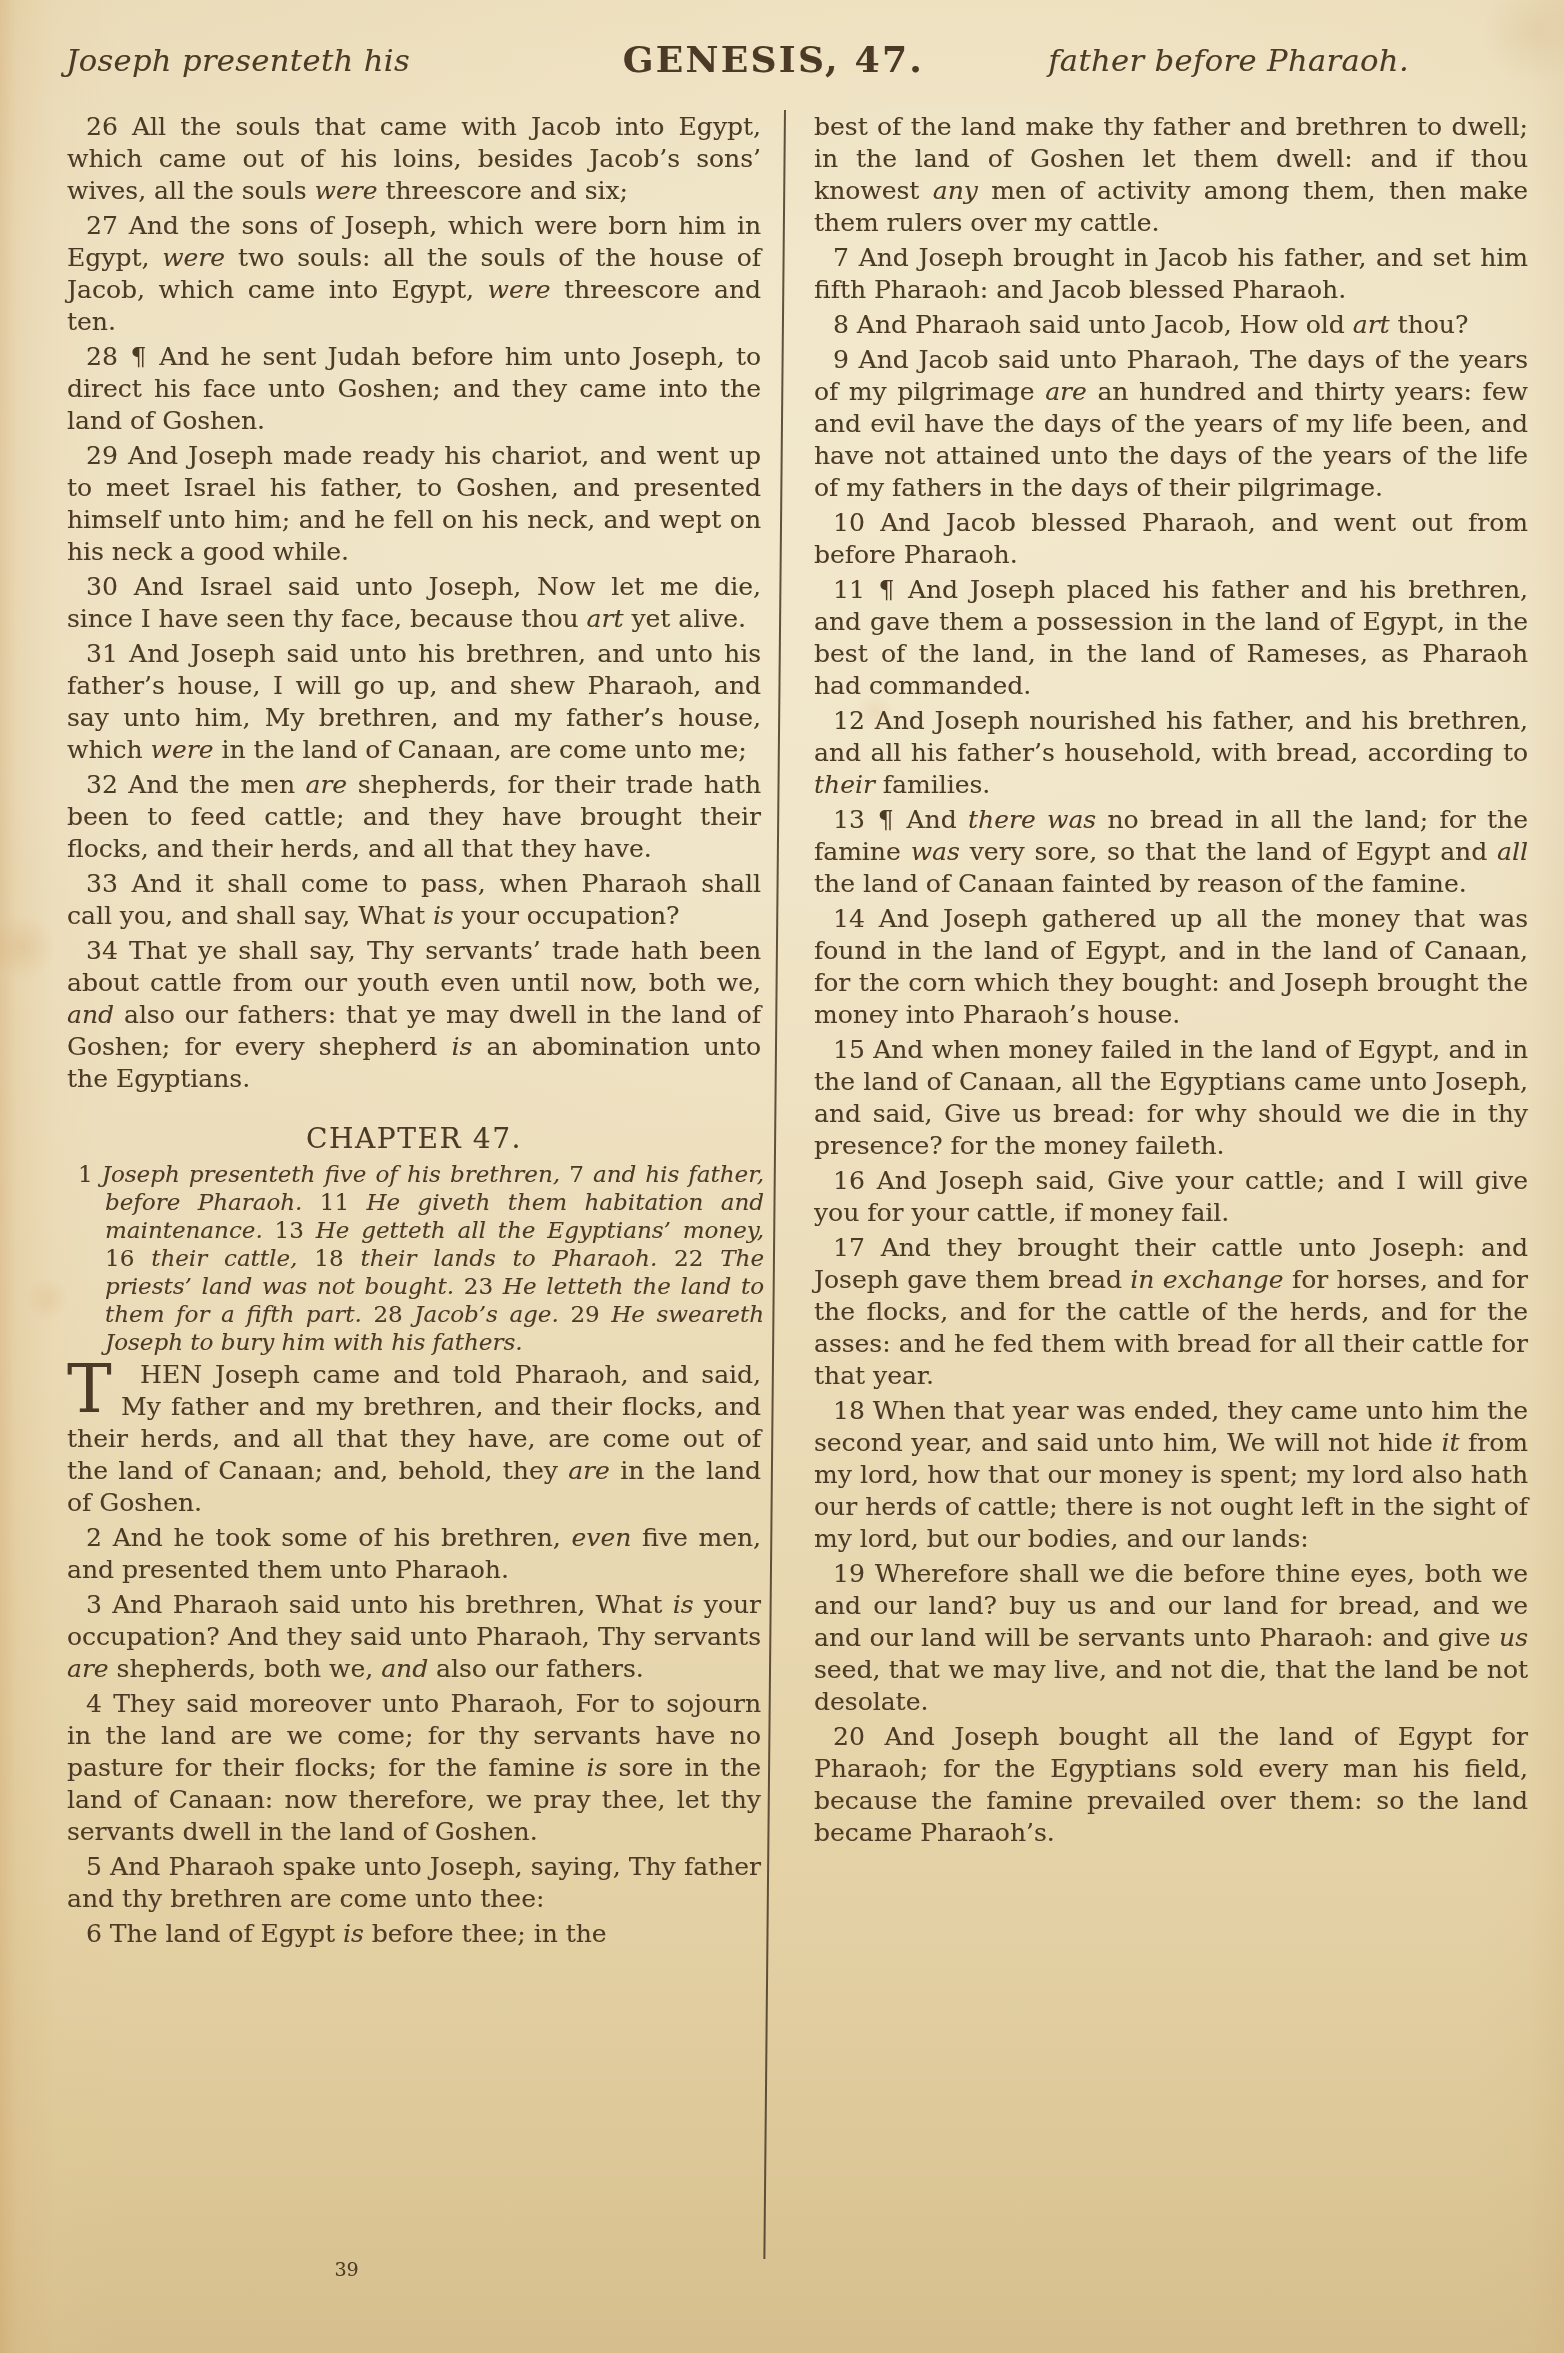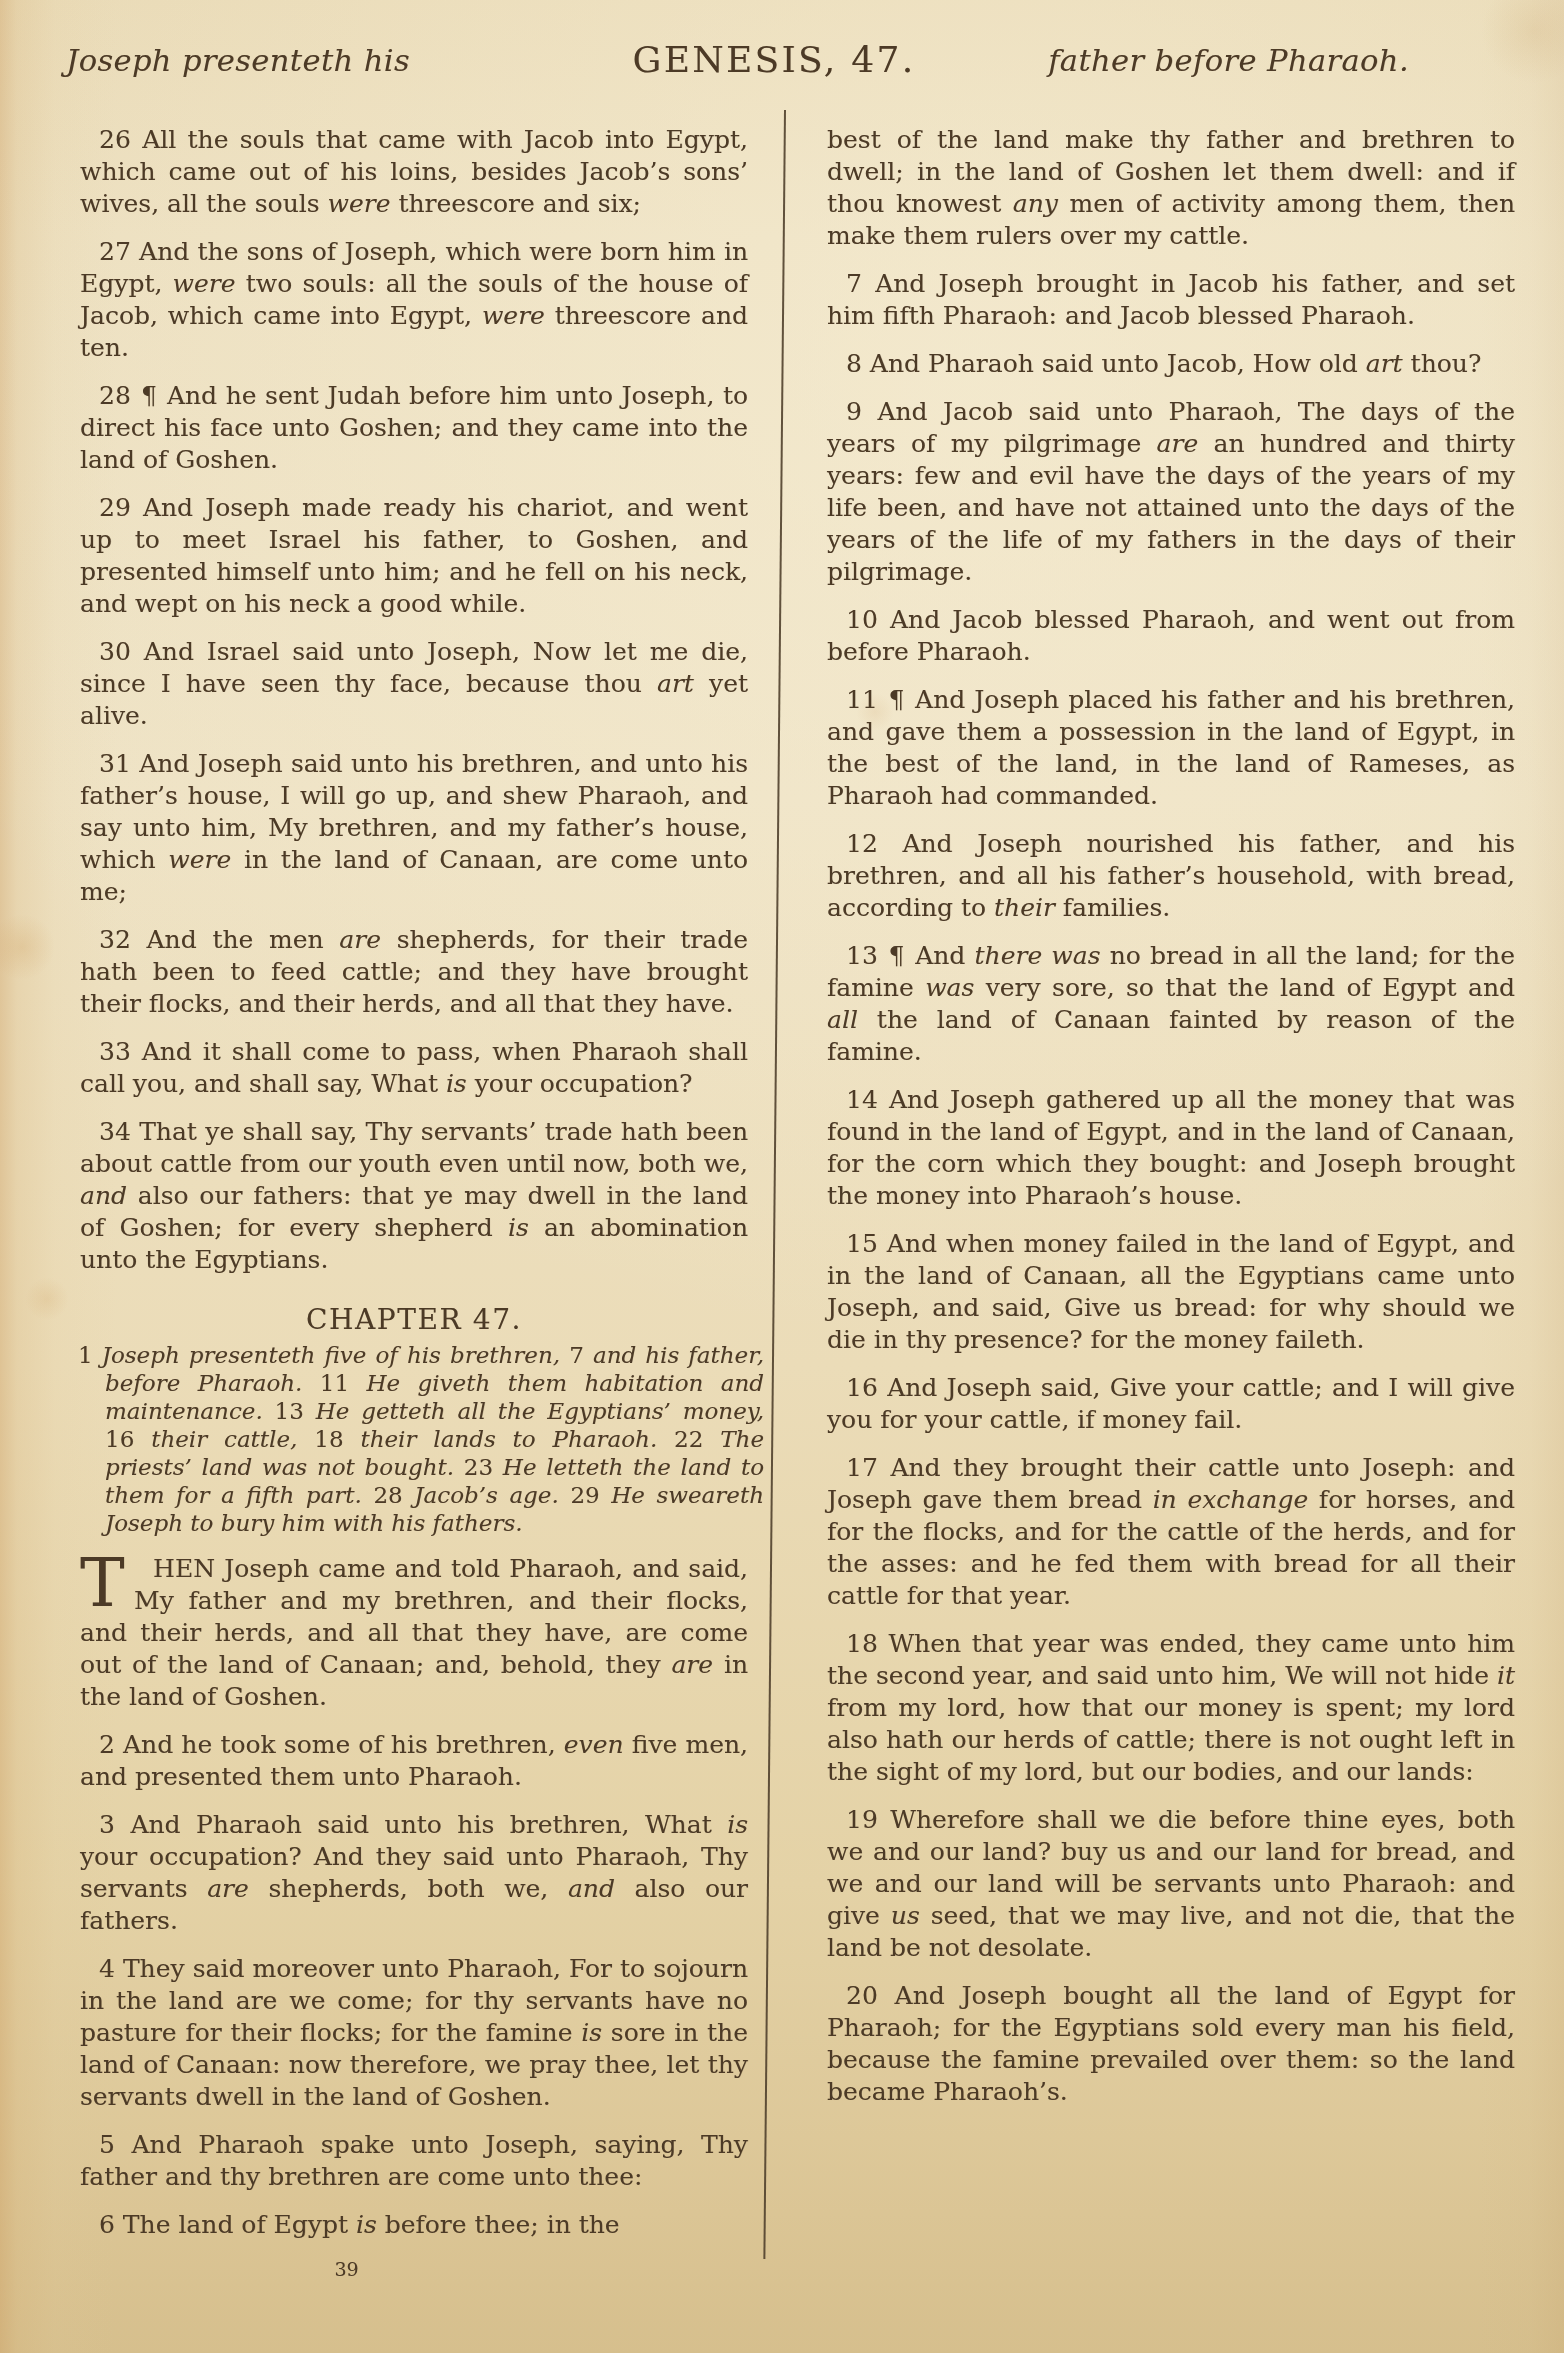--- a/index.html
+++ b/index.html
@@ -21,32 +21,32 @@
     content:"";position:absolute;inset:0;pointer-events:none;
     background:
       radial-gradient(circle 47px at 22px 947px, rgba(196,136,60,0.18), rgba(196,136,60,0) 70%),
       radial-gradient(circle 31px at 47px 1299px, rgba(196,136,60,0.14), rgba(196,136,60,0) 70%),
       radial-gradient(circle 70px at 1534px 31px, rgba(188,140,74,0.14), rgba(188,140,74,0) 75%),
       radial-gradient(circle 27px at 875px 712px, rgba(180,120,50,0.10), rgba(180,120,50,0) 70%);
   }
 
   .running-head{position:absolute;left:0;right:0;top:23.5px;height:58px;}
   .rh-left{position:absolute;left:66px;bottom:3.1px;font-style:italic;font-size:30.5px;letter-spacing:0.4px;}
-  .rh-center{position:absolute;left:50%;bottom:1.6px;transform:translateX(-53%);font-size:36px;letter-spacing:2.3px;font-weight:normal;}
+  .rh-center{position:absolute;left:50%;bottom:1.6px;transform:translateX(-53%);font-size:36px;letter-spacing:2.3px;font-weight:bold;}
   .rh-right{position:absolute;right:156px;bottom:3.1px;font-style:italic;font-size:30.5px;letter-spacing:0.4px;}
 
   .column{
     position:absolute;top:108px;overflow:hidden;
     font-size:25px;line-height:32px;
     text-align:justify;
   }
   .column-left{left:64px;width:700px;height:2150px;}
   .column-right{left:811px;width:720px;height:2219px;}
 
-  .column p{margin:16px;padding:0;text-indent:19px;}
+  .column p{margin:3px;padding:0;text-indent:19px;}
   .column p.continuation{text-indent:0;}
   .column p.summary{
     font-size:23px;line-height:28px;font-style:normal;
     padding-left:41px;text-indent:-27px;margin:3.1px 0 0 0;
   }
   .summary em{font-style:italic;}
   .column h2.chapter-heading{
     font-size:28px;font-weight:normal;letter-spacing:1.6px;
     text-align:center;text-indent:0;margin:28px 0 6px 0;line-height:31px;
   }

